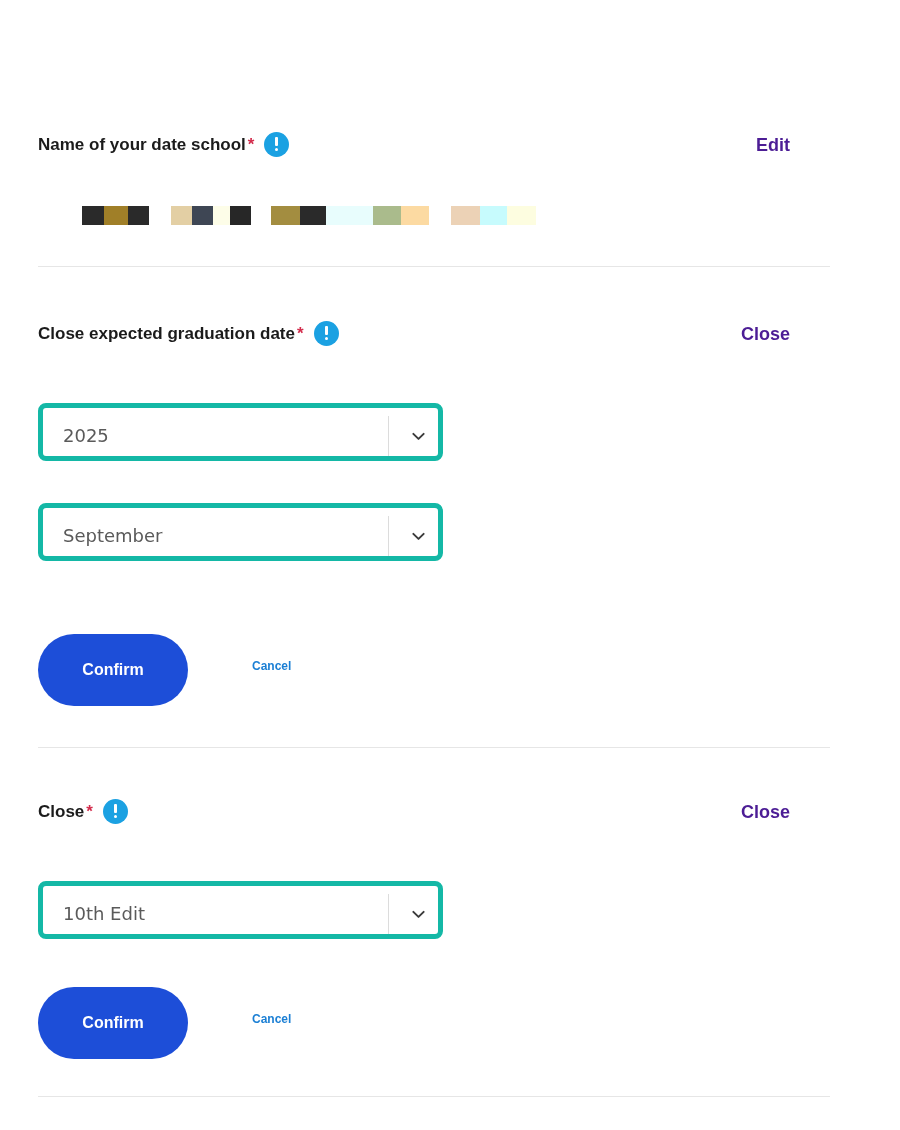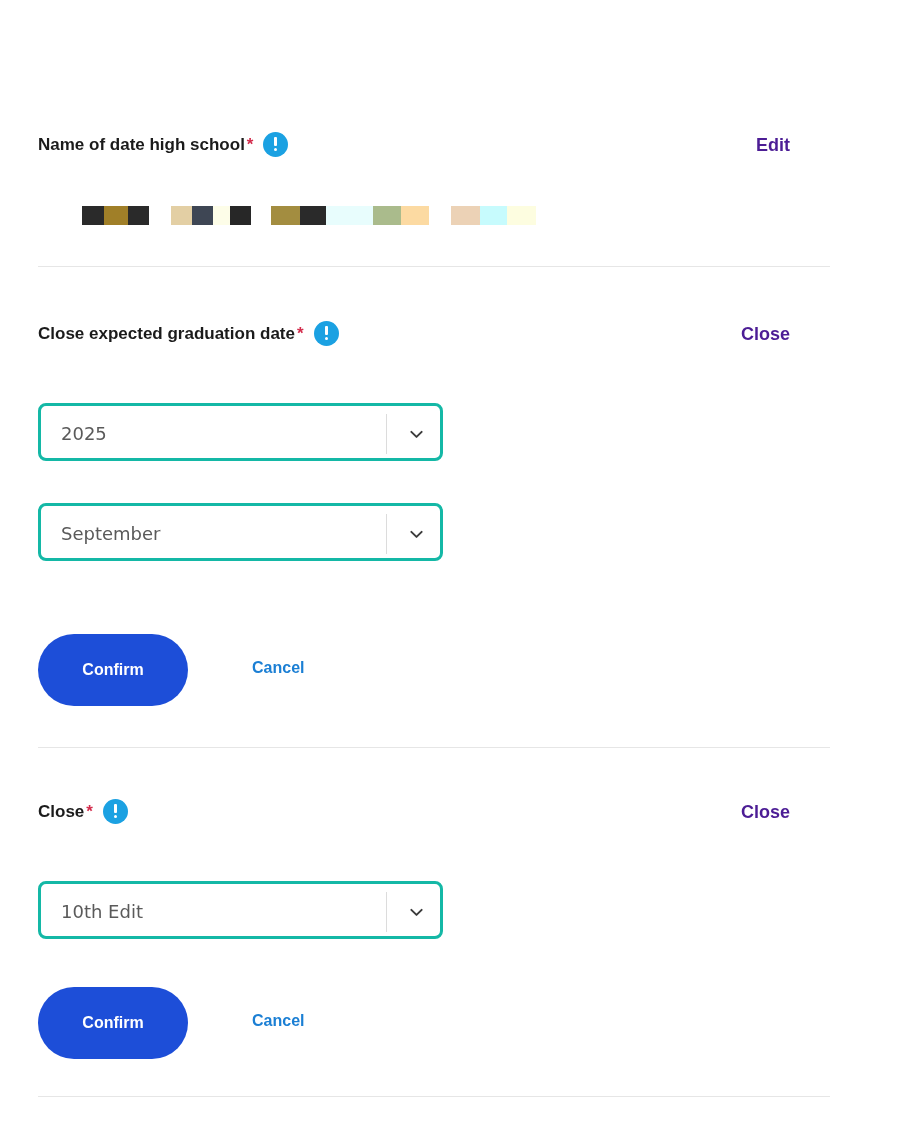--- a/index.html
+++ b/index.html
@@ -122,21 +122,21 @@
   .mosaic .blk {
     height: 19px;
   }
 
   
   .select {
     position: absolute;
     left: 38px;
     width: 405px;
     height: 58px;
-    border: 3px solid #14b8a6;
+    border: 5px solid #14b8a6;
     border-radius: 8px;
     background: #ffffff;
     box-sizing: border-box;
     cursor: pointer;
   }
   .select .value {
     position: absolute;
     left: 20px;
     top: 0;
     height: 56px;
@@ -174,21 +174,21 @@
     color: #ffffff;
     font-size: 16px;
     font-weight: bold;
     font-family: "Liberation Sans", sans-serif;
     cursor: pointer;
     padding: 0;
   }
   .btn-cancel {
     position: absolute;
     left: 252px;
-    font-size: 16px;
+    font-size: 12px;
     font-weight: bold;
     color: #1b7fd4;
     cursor: pointer;
     background: none;
     border: none;
     padding: 0;
     font-family: "Liberation Sans", sans-serif;
   }
 
   
@@ -201,21 +201,21 @@
   }
 </style>
 </head>
 <body>
 
 <div class="page">
 
 
   <div class="section" style="top:132px;">
     <div class="field-header">
-      <div class="field-label"><span>Name of date high school</span><span class="req-star">*</span><span class="info-icon"></span></div>
+      <div class="field-label"><span>Name of your date school</span><span class="req-star">*</span><span class="info-icon"></span></div>
       <div class="action-link">Edit</div>
     </div>
   </div>
 
   <div class="mosaic">
       <span class="blk" style="width: 22px; background: rgb(42, 42, 42);"></span>
       <span class="blk" style="width: 24px; background: rgb(160, 127, 40);"></span>
       <span class="blk" style="width: 21px; background: rgb(42, 42, 42);"></span>
       <span class="blk" style="width: 22px; background: rgb(255, 255, 255);"></span>
       <span class="blk" style="width: 21px; background: rgb(227, 207, 164);"></span>

